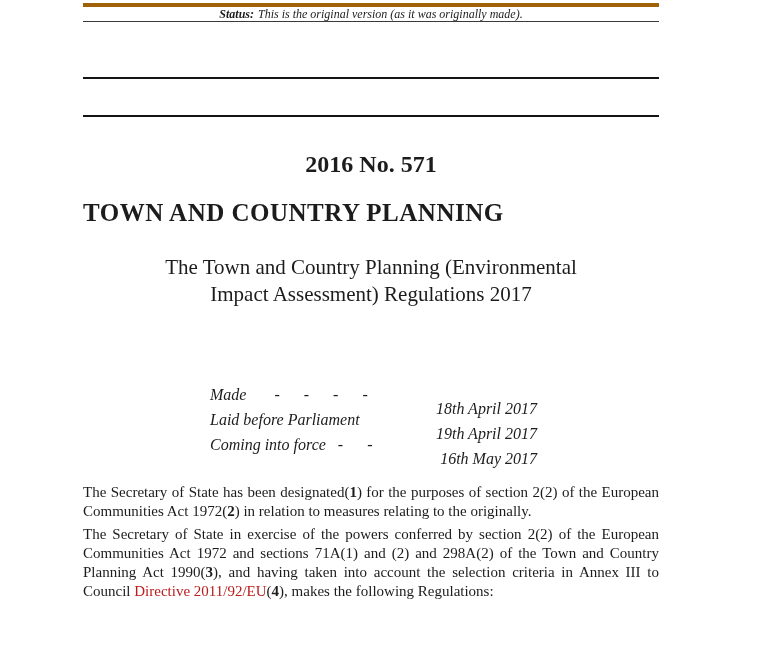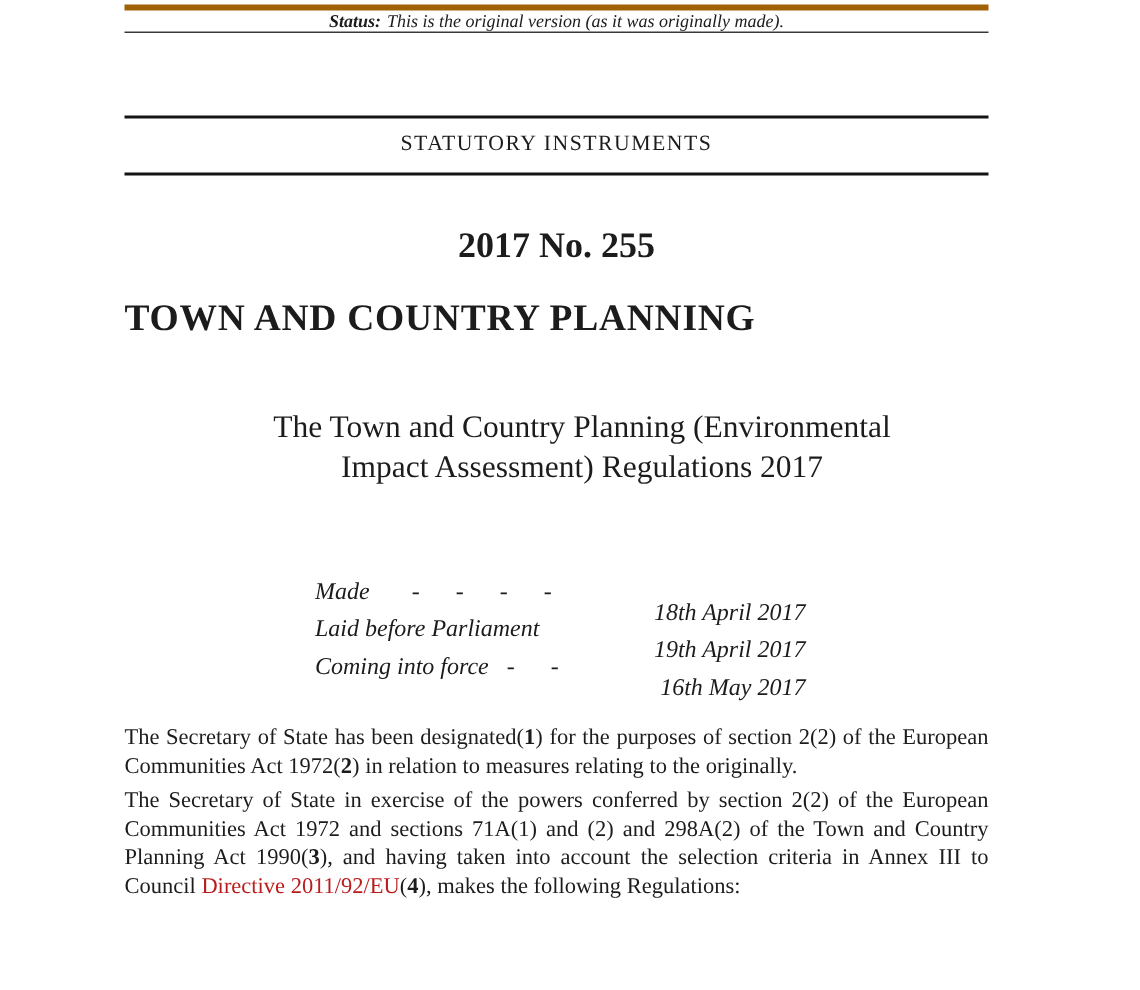--- a/index.html
+++ b/index.html
@@ -42,21 +42,21 @@
     font-size:24px;line-height:30px;font-weight:bold;
   }
   .doc-subject{
     position:absolute;top:197px;left:0;width:100%;margin:0;
     text-align:left;
     font-size:25px;line-height:32px;font-weight:bold;
     letter-spacing:0.5px;
   }
   .doc-title{
     position:absolute;top:254px;left:50%;transform:translateX(-50%);
-    width:470px;margin:17px;
+    width:470px;margin:0;
     text-align:center;
     font-size:21px;line-height:27px;font-weight:normal;
   }
 
   
   .dates{position:absolute;top:386px;left:127px;width:327px;font-style:italic;font-size:16px;}
   .date-row{position:relative;height:25px;line-height:17px;white-space:nowrap;}
   .date-value{position:absolute;right:0;top:14px;}
 
   
@@ -71,24 +71,23 @@
 <body>
 
 <div class="page">
   <div class="content">
 
     <div class="status-bar">
       <span class="status-label">Status:</span><span class="status-text">This is the original version (as it was originally made).</span>
     </div>
 
     <div class="rule rule-top"></div>
-    <div class="si-banner">STATUTORY INSTRUMENTS</div>
     <div class="rule rule-bottom"></div>
 
-    <h1 class="doc-number">2017 No. 255</h1>
+    <h1 class="doc-number">2016 No. 571</h1>
     <h2 class="doc-subject">TOWN AND COUNTRY PLANNING</h2>
     <h3 class="doc-title">The Town and Country Planning (Environmental Impact Assessment) Regulations 2017</h3>
 
     <div class="dates">
       <div class="date-row">
         <span>Made</span><span class="date-dashes">&nbsp;&nbsp;&nbsp;&nbsp;&nbsp;&nbsp;&nbsp;-&nbsp;&nbsp;&nbsp;&nbsp;&nbsp;&nbsp;-&nbsp;&nbsp;&nbsp;&nbsp;&nbsp;&nbsp;-&nbsp;&nbsp;&nbsp;&nbsp;&nbsp;&nbsp;-</span>
         <span class="date-value">18th April 2017</span>
       </div>
       <div class="date-row">
         <span>Laid before Parliament</span><span class="date-dashes"></span>

